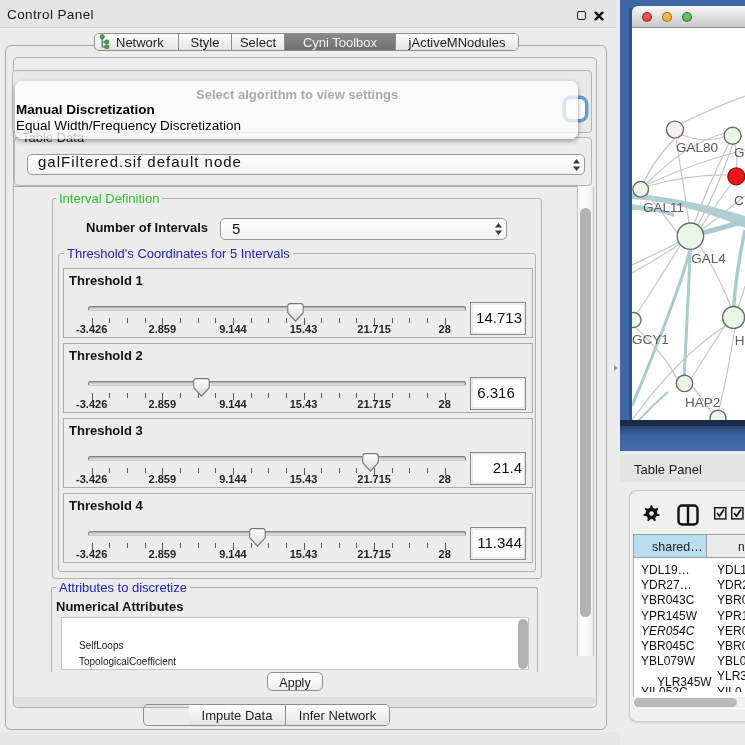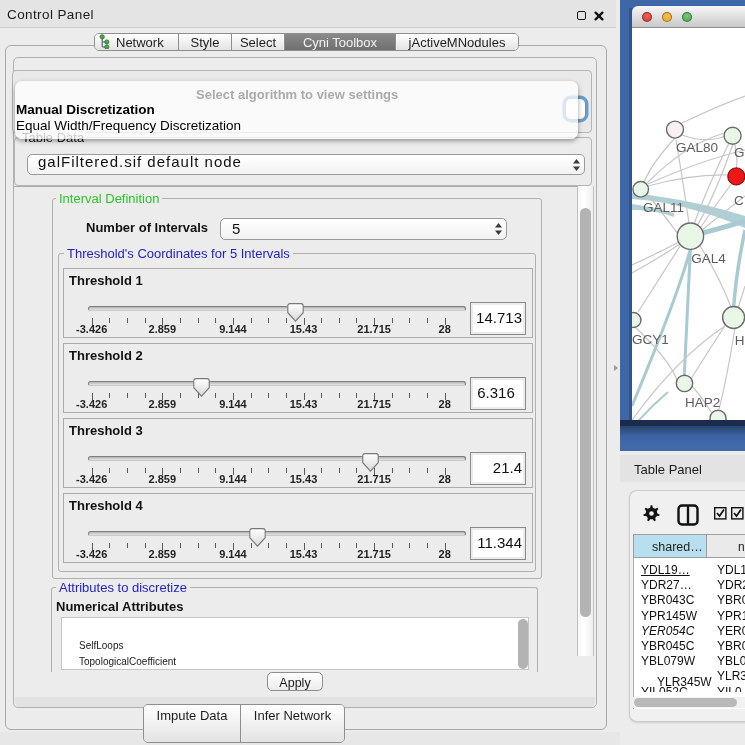--- a/index.html
+++ b/index.html
@@ -257,21 +257,21 @@
   <div class="abs" style="left:518px;top:619px;width:10px;height:50px;background:#b3b3b3;border-radius:5px;"></div>
 
   <div class="abs" style="left:577px;top:186px;width:17px;height:470px;background:linear-gradient(90deg,#f6f6f6,#ffffff 40%,#eeeeee);border-left:1px solid #c0c0c0;border-right:1px solid #c0c0c0;"></div>
   <div class="abs" style="left:580px;top:208px;width:11px;height:409px;background:#b3b3b3;border-radius:6px;"></div>
 
   <div class="abs" style="left:267px;top:671.5px;width:56px;height:19.5px;background:linear-gradient(#ffffff,#ececec);border:1px solid #8f8f8f;border-radius:5px;text-align:center;">
     <span style="font-size:12.5px;color:#1a1a1a;line-height:18px;">Apply</span>
   </div>
 
   <div class="abs" id="bottabs" style="left:143px;top:704px;height:22px;">
-      <div style="display:flex;height:39px;border:1px solid #8e8e8e;border-radius:5px;overflow:hidden;">
+      <div style="display:flex;height:22px;border:1px solid #8e8e8e;border-radius:5px;overflow:hidden;padding-left:45px;">
         <div style="width:96px;background:linear-gradient(#ffffff,#e3e3e3);color:#1d1d1d;font-size:13px;text-align:center;line-height:21px;">Impute Data</div>
         <div style="width:104px;background:linear-gradient(#ffffff,#e3e3e3);color:#1d1d1d;font-size:13px;text-align:center;line-height:21px;border-left:1px solid #8e8e8e;">Infer Network</div>
       </div>
     </div>
 
   <div class="abs" style="left:614px;top:365px;width:0;height:0;border-top:3.5px solid transparent;border-bottom:3.5px solid transparent;border-left:4.5px solid #9a9a9a;"></div>
 
   <div class="abs" style="left:620px;top:0;width:125px;height:451px;background:#3e67a8;"></div>
 
   <div class="abs" style="left:629px;top:8px;width:2.5px;height:414px;background:#33548a;"></div>
@@ -363,21 +363,21 @@
 
   <div class="abs" style="left:633px;top:534px;width:112px;height:24px;border:1px solid #9d9d9d;border-right:none;">
     <div style="position:absolute;left:0;top:0;width:73px;height:22px;background:#b8dff0;border-right:1px solid #9d9d9d;"></div>
     <div style="position:absolute;left:73px;top:0;width:39px;height:22px;background:#eaeaea;"></div>
   </div>
   <div class="abs" style="left:652px;top:540px;font-size:12.5px;color:#222;">shared…</div>
   <div class="abs" style="left:738px;top:540px;font-size:12px;color:#222;">n</div>
 
   <div class="abs" style="left:633px;top:558px;width:112px;height:134px;overflow:hidden;font-size:12px;color:#111;">
     <div id="rows">
-        <div style="position:absolute;left:8px;top:5.0px;text-decoration:underline;">YDL19…</div>
+        <div style="position:absolute;left:8px;top:5.0px;">YDL19…</div>
         <div style="position:absolute;left:84px;top:5.0px;">YDL1</div>
         <div style="position:absolute;left:8px;top:20.2px;">YDR27…</div>
         <div style="position:absolute;left:84px;top:20.2px;">YDR2</div>
         <div style="position:absolute;left:8px;top:35.4px;">YBR043C</div>
         <div style="position:absolute;left:84px;top:35.4px;">YBR0</div>
         <div style="position:absolute;left:8px;top:50.6px;">YPR145W</div>
         <div style="position:absolute;left:84px;top:50.6px;">YPR1</div>
         <div style="position:absolute;left:8px;top:65.8px;font-style:italic;">YER054C</div>
         <div style="position:absolute;left:84px;top:65.8px;">YER0</div>
         <div style="position:absolute;left:8px;top:81.0px;">YBR045C</div>

